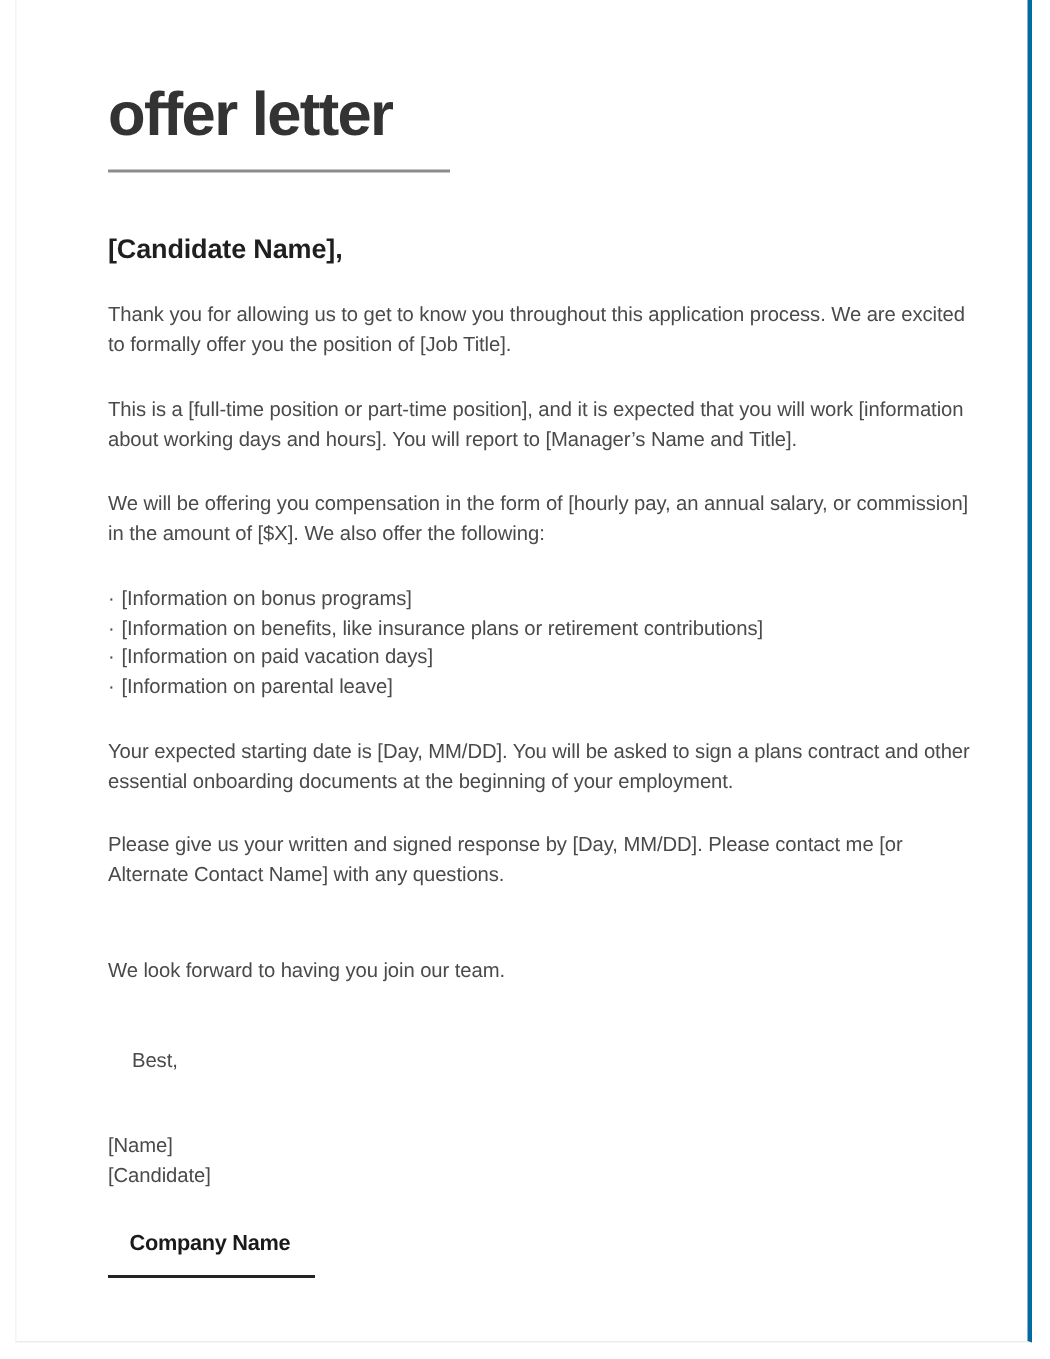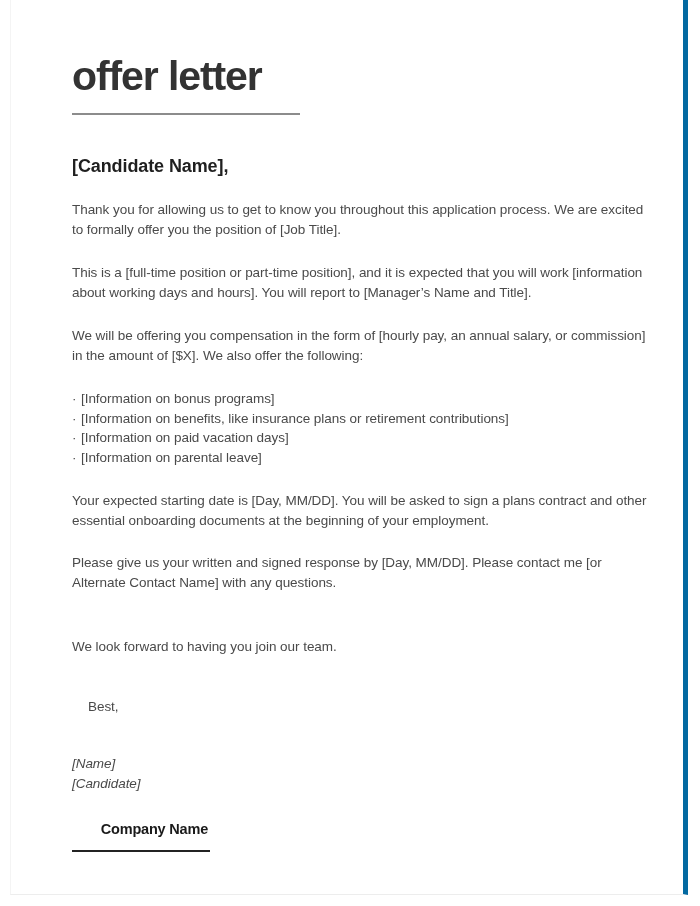--- a/index.html
+++ b/index.html
@@ -23,21 +23,21 @@
   }
 
   
   .page-sheet {
     position: absolute;
     left: 10px;
     top: 0px;
     width: 678px;
     height: 895px;
     background: #ffffff;
-    border-right: 5px solid #0369a1;
+    border-right: 3px solid #0369a1;
     border-bottom: 1px solid #ededed;
     border-left: 1px solid #f4f4f4;
     box-sizing: border-box;
   }
 
   .doc-body {
     position: absolute;
     left: 61px;
     top: 0;
     width: 580px;
@@ -113,36 +113,35 @@
     letter-spacing: -0.05px;
   }
   .signoff.first { padding-top: 24px; }
   .signoff-block {
     margin: 0;
     padding-top: 22px;
     font-size: 13.5px;
     line-height: 19.5px;
     color: #4a4a4a;
     letter-spacing: -0.05px;
-    font-style: italic;
   }
   .signoff-line { display: block; }
 
   
   .footer-row {
     position: absolute;
     left: 61px;
     top: 820px;
     width: 577px;
     display: flex;
     justify-content: space-between;
     align-items: flex-end;
   }
   .sig-field { display: block; }
-  .sig-field.right { text-align: right; }
+  .sig-field.right { text-align: center; }
   .sig-text {
     font-size: 14.5px;
     line-height: 18px;
     font-weight: 700;
     color: #1a1a1a;
     letter-spacing: -0.2px;
     display: block;
     white-space: nowrap;
   }
   .sig-rule {

